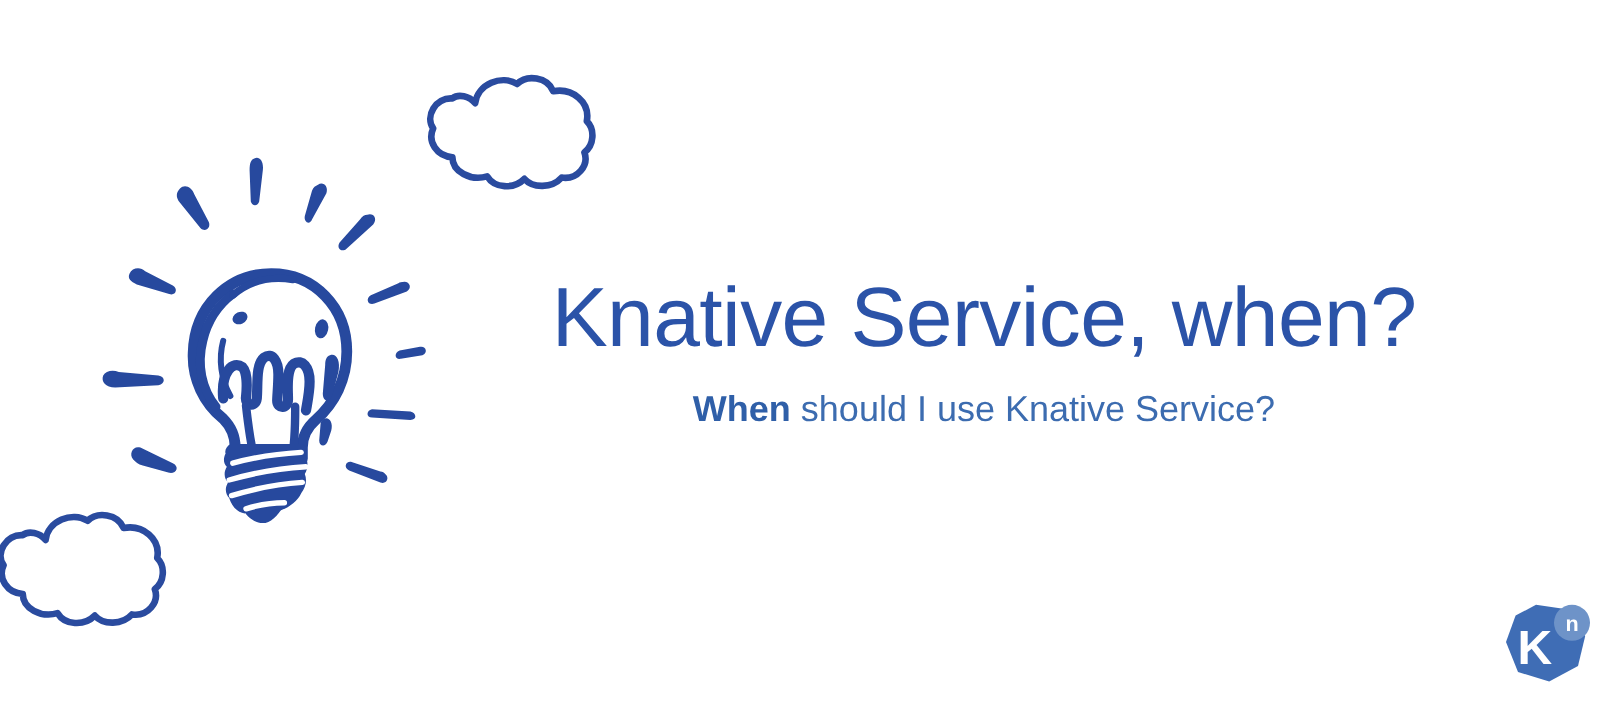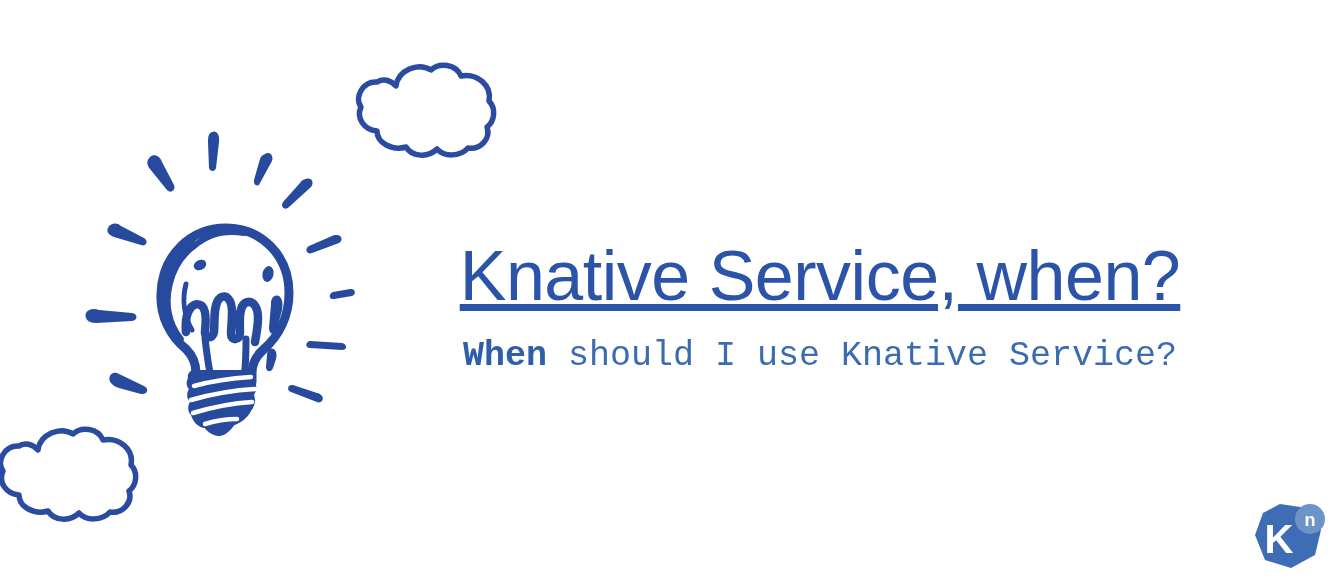--- a/index.html
+++ b/index.html
@@ -49,34 +49,33 @@
 
   
   #text-block {
     position: absolute;
     left: 400px;
     top: 222px;
     width: 840px;
     text-align: center;
   }
   #page-title {
-    margin: 12px;
+    margin: 0;
     font-family: "Liberation Sans", sans-serif;
     font-size: 70px;
     line-height: 84px;
     font-weight: 400;
     letter-spacing: -0.5px;
     color: #2b53a8;
     white-space: nowrap;
-    text-decoration: underline;
   }
   .subtitle-line {
     margin: 0;
-    font-family: Liberation Mono, monospace;
-    font-size: 35px;
+    font-family: Liberation Sans, sans-serif;
+    font-size: 30px;
     line-height: 52px;
     font-weight: 400;
     color: #3c6cb0;
     white-space: nowrap;
   }
   #subtitle-line-1 {
     margin-top: 10px;
   }
   .subtitle-line .em {
     font-weight: 700;

